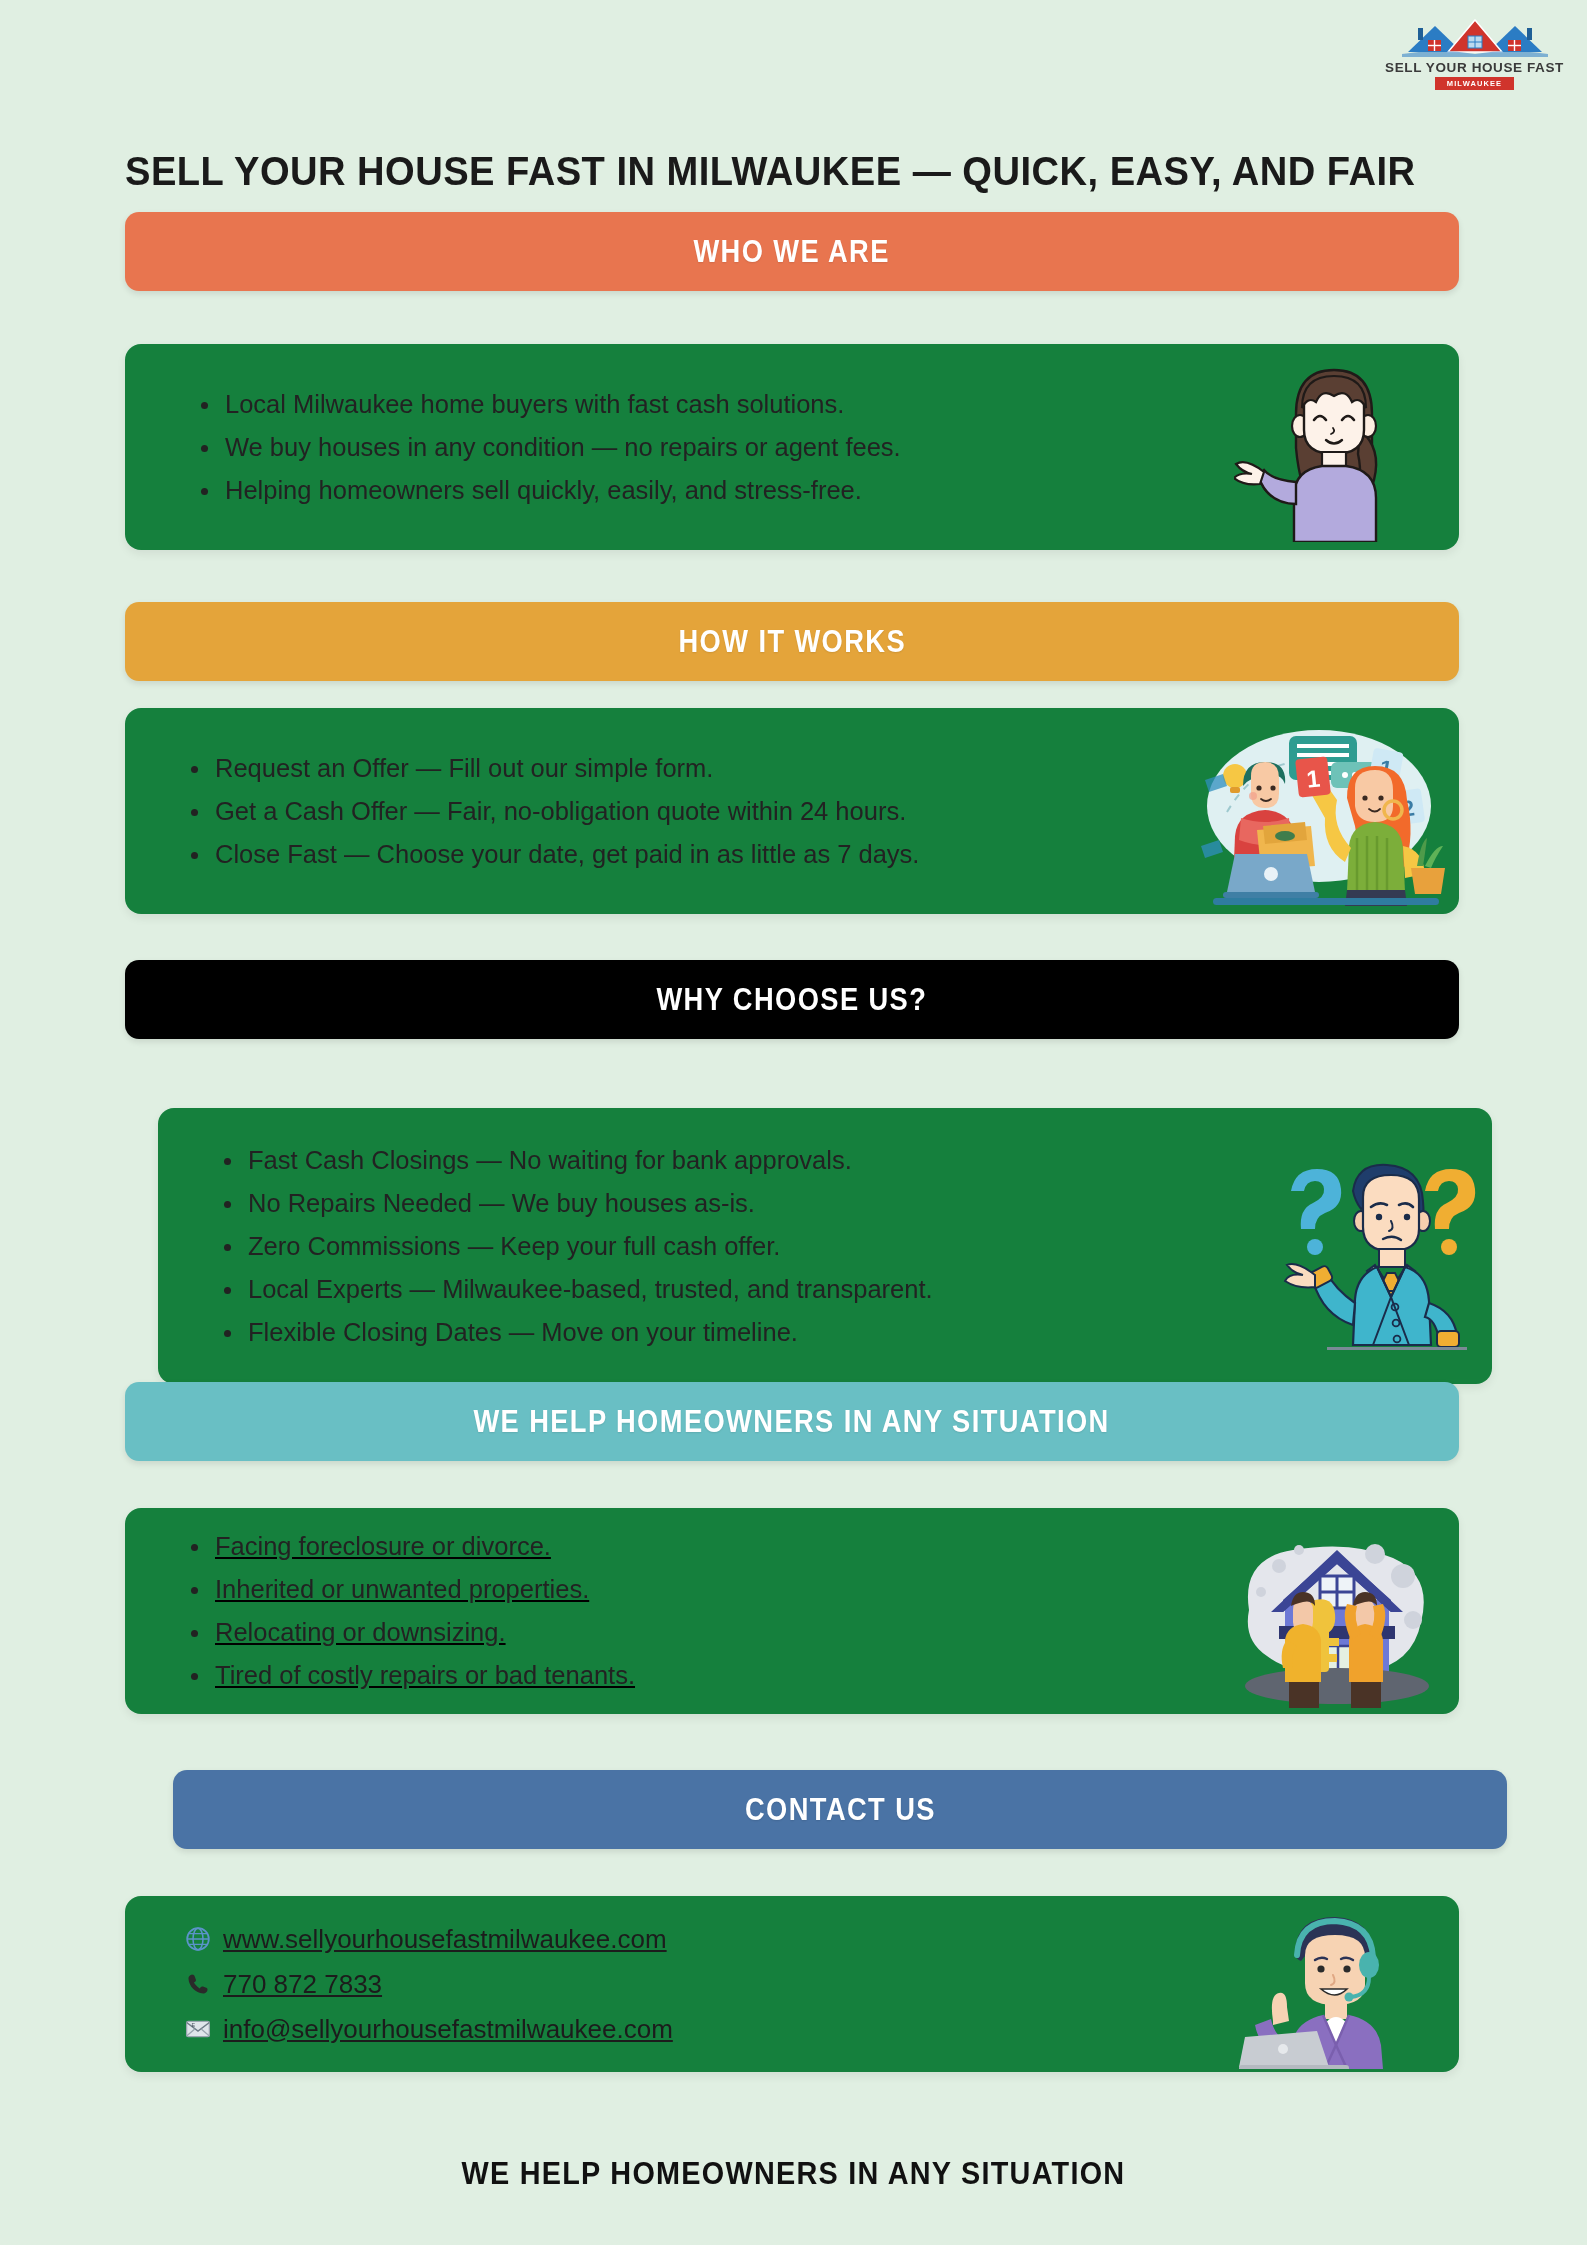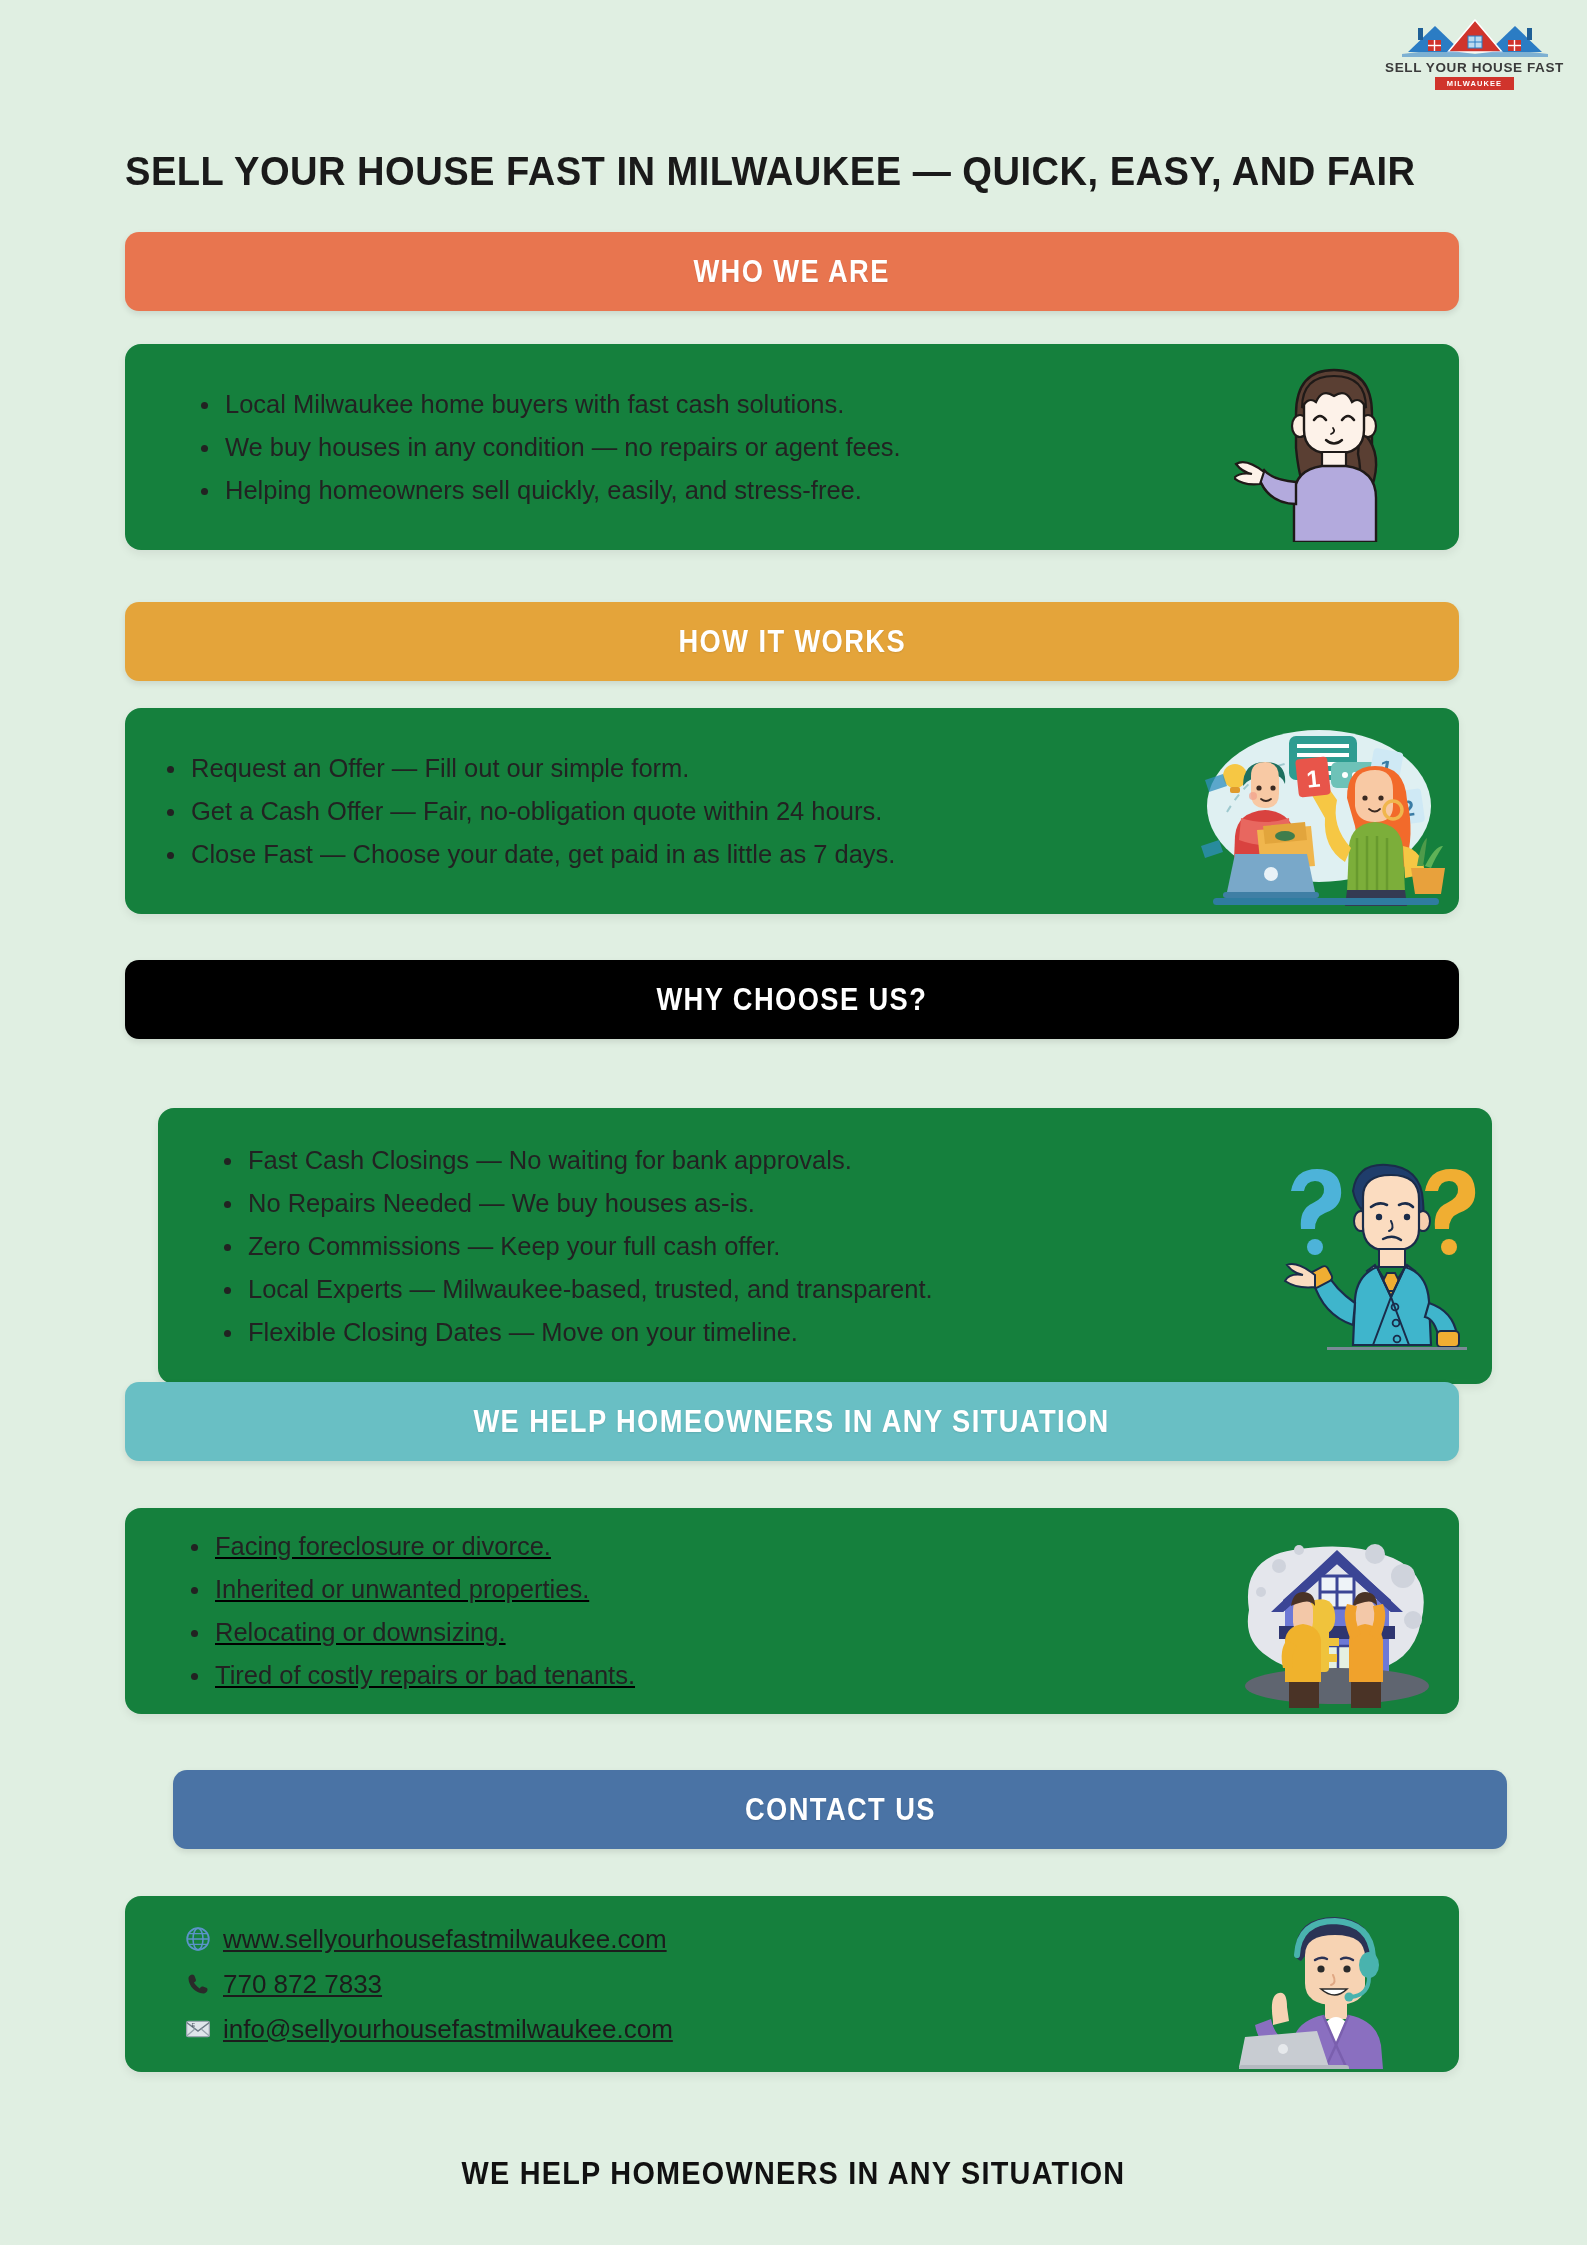--- a/index.html
+++ b/index.html
@@ -189,21 +189,21 @@
       <line x1="114.5" y1="26" x2="114.5" y2="37" stroke="#ffffff" stroke-width="1.4"></line>
       <line x1="108" y1="31.5" x2="121" y2="31.5" stroke="#ffffff" stroke-width="1.4"></line>
       <path d="M2 40 Q40 34 75 40 Q110 34 148 40 L148 43 L2 43 Z" fill="#2b7cc4" opacity="0.55"></path>
     </svg>
     <div class="logo-name">SELL YOUR HOUSE FAST</div>
     <div class="logo-city">MILWAUKEE</div>
   </div>
 
   <div class="main-title">SELL YOUR HOUSE FAST IN MILWAUKEE — QUICK, EASY, AND FAIR</div>
 
-  <div class="section" style="top:232px;">
+  <div class="section" style="top:212px;">
     <div class="banner" style="height:79px;background:#e8754f;">
       <span class="banner-text">WHO WE ARE</span>
     </div>
   </div>
   <div class="section" style="top:344px;">
     <div class="card" style="height:206px;">
       <ul class="card-list">
         <li>Local Milwaukee home buyers with fast cash solutions.</li>
         <li>We buy houses in any condition — no repairs or agent fees.</li>
         <li>Helping homeowners sell quickly, easily, and stress-free.</li>
@@ -241,21 +241,21 @@
     </div>
   </div>
 
   <div class="section" style="top:602px;">
     <div class="banner" style="height:79px;background:#e4a43a;">
       <span class="banner-text">HOW IT WORKS</span>
     </div>
   </div>
   <div class="section" style="top:708px;">
     <div class="card" style="height:206px;">
-      <ul class="card-list" style="padding-left:36px;">
+      <ul class="card-list" style="padding-left:60px;">
         <li>Request an Offer — Fill out our simple form.</li>
         <li>Get a Cash Offer — Fair, no-obligation quote within 24 hours.</li>
         <li>Close Fast — Choose your date, get paid in as little as 7 days.</li>
       </ul>
       <div class="card-art" style="flex:0 0 290px;width:290px;">
         <svg width="270" height="195" viewBox="0 0 270 195">
           <ellipse cx="140" cy="92" rx="112" ry="76" fill="#dff0f2"></ellipse>
           <path d="M48 98 Q86 34 150 52 Q214 70 238 104" fill="none" stroke="#9ec9cf" stroke-width="2" stroke-dasharray="7 7"></path>
 
           <rect x="110" y="22" width="68" height="44" rx="7" fill="#2e9c91"></rect>

